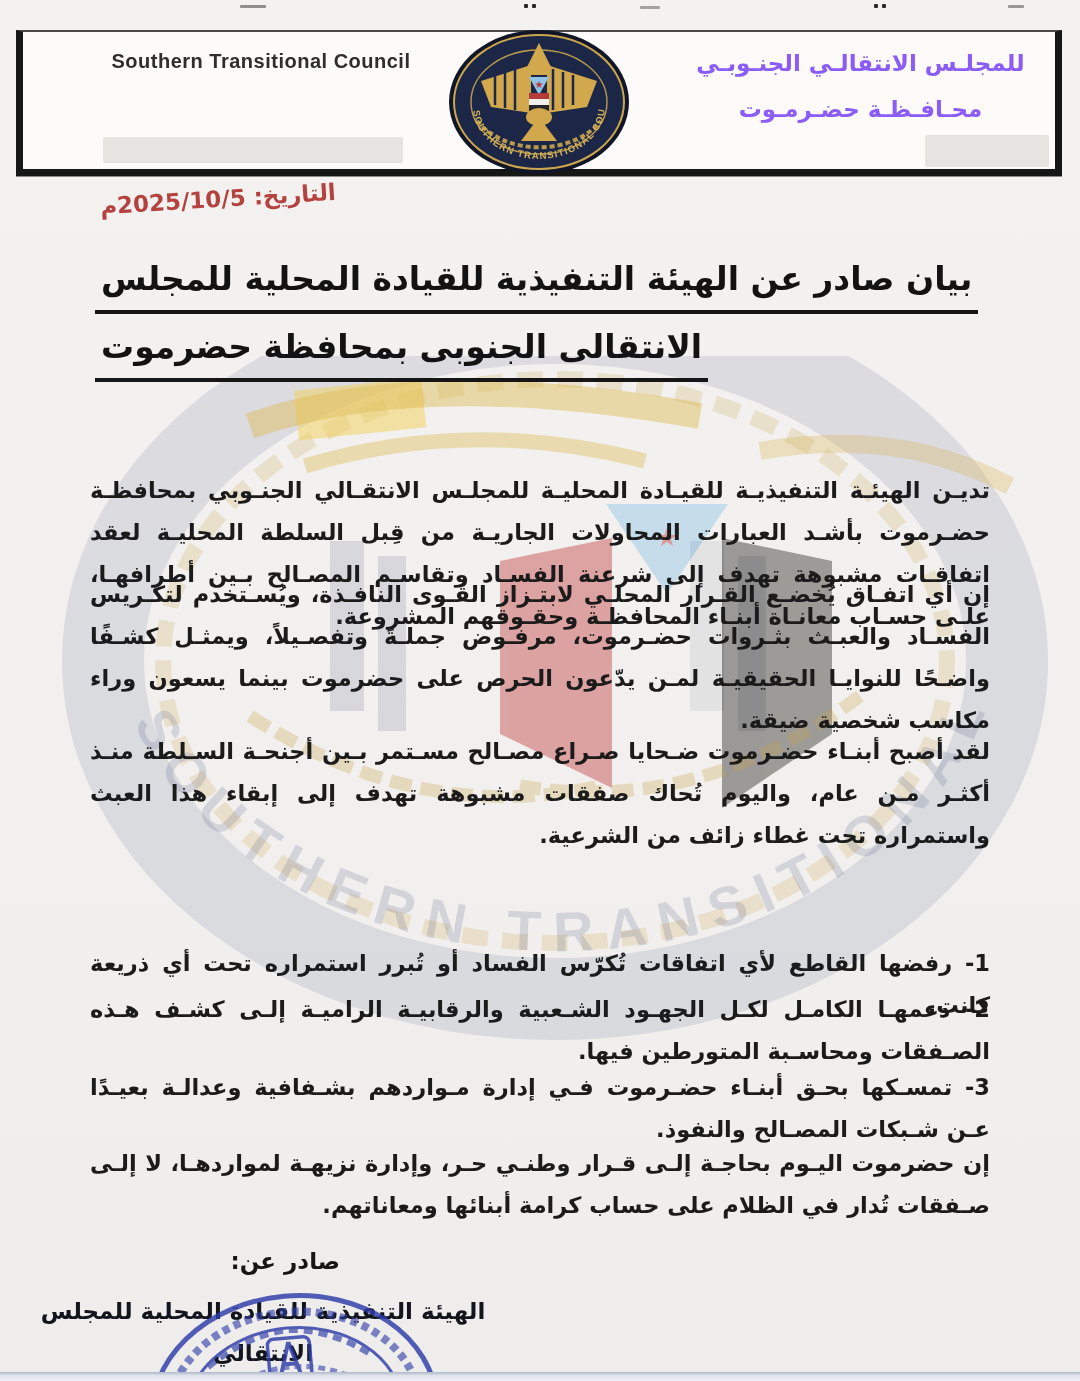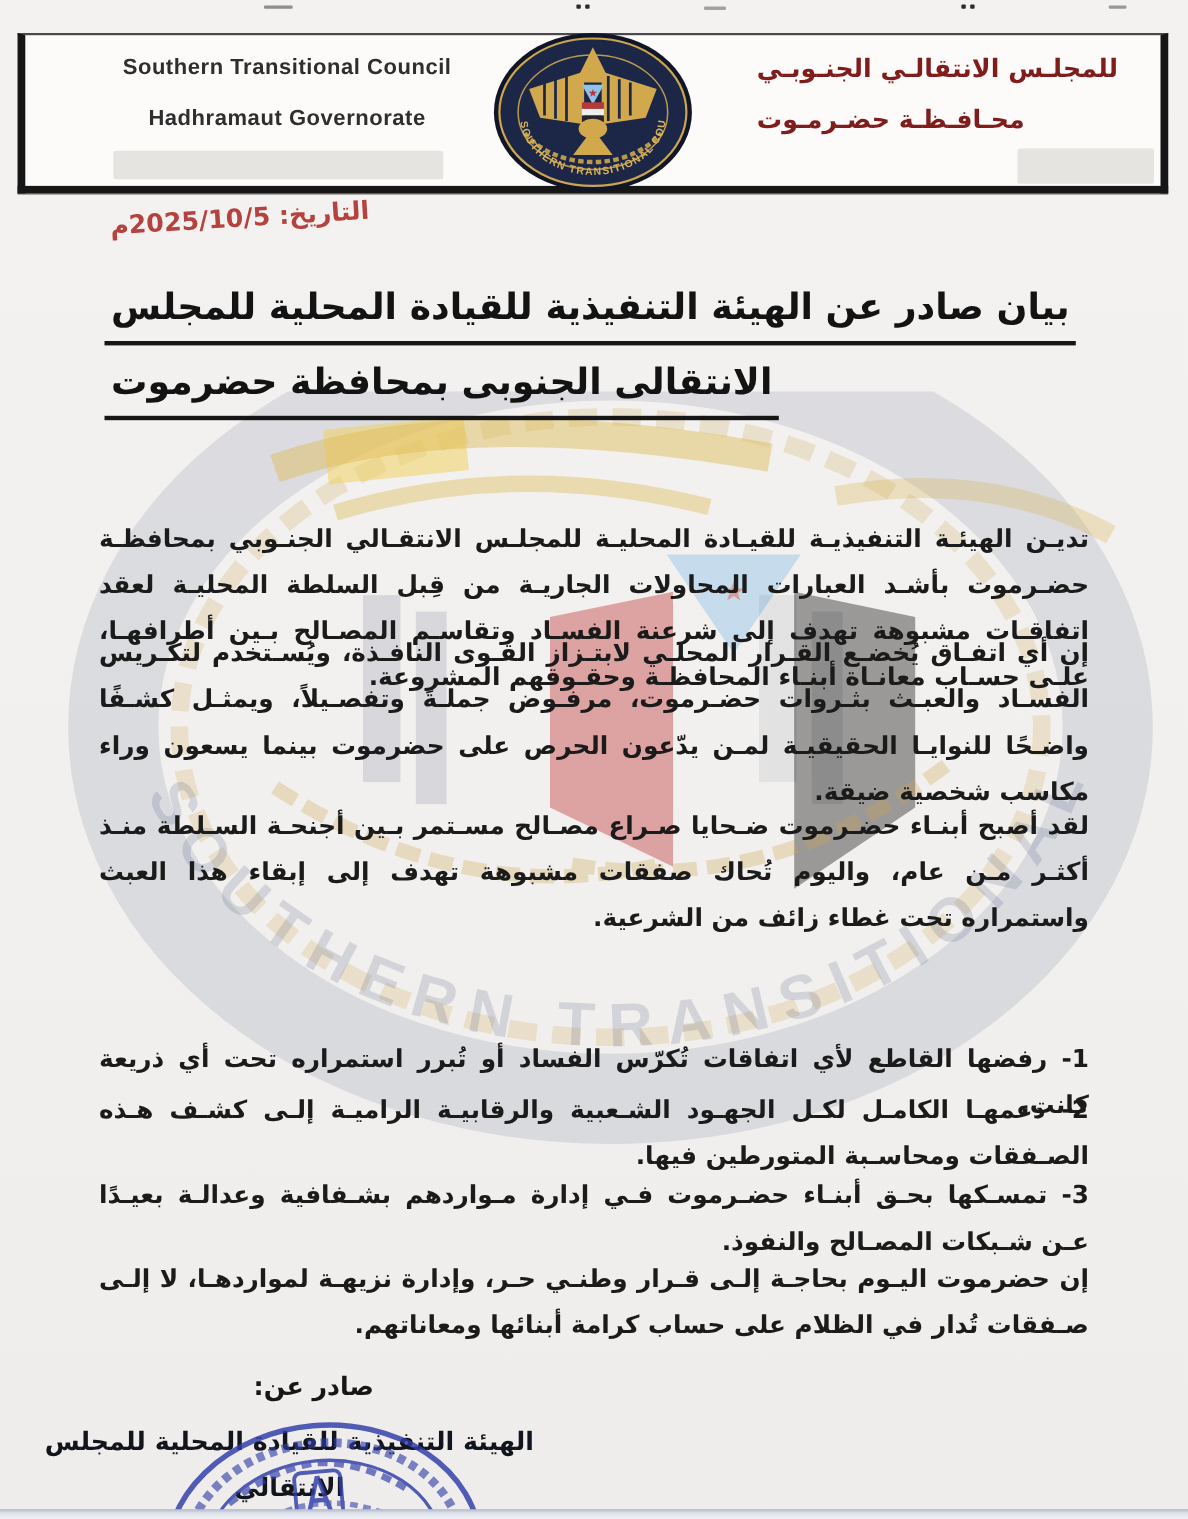--- a/index.html
+++ b/index.html
@@ -14,22 +14,22 @@
   .header-box{
     position:absolute;left:16px;top:30px;width:1046px;height:146px;box-sizing:border-box;
     background:#fcfbfa;
     border-left:7px solid #161616;border-right:7px solid #161616;
     border-top:2px solid #4a4a4a;border-bottom:7px solid #161616;
     box-shadow:0 1px 0 #8a8a8a;
   }
   .org-en{position:absolute;left:28px;top:18px;width:420px;text-align:center;
     font-family:"Liberation Sans",sans-serif;font-weight:700;font-size:20px;color:#2e2e2e;letter-spacing:.5px;}
   .org-en .l2{margin-top:24px;}
-  .org-ar{position:absolute;right:22px;top:8px;width:345px;text-align:left;direction:rtl;
-    font-weight:700;font-size:23px;color:#7f1d1d;line-height:46px;}
+  .org-ar{position:absolute;right:22px;top:8px;width:345px;text-align:center;direction:rtl;
+    font-weight:700;font-size:23px;color:#8b5cf6;line-height:46px;}
   .logo-wrap{position:absolute;left:50%;top:-3px;transform:translateX(-50%);width:184px;height:146px;}
   .redact{position:absolute;background:#e6e4e1;border-radius:2px;}
   .redact.left{left:80px;bottom:6px;width:300px;height:26px;}
   .redact.right{right:6px;bottom:2px;width:124px;height:32px;}
   
   .date-line{position:absolute;left:78px;top:186px;width:280px;direction:rtl;text-align:center;
     font-size:23px;font-weight:700;color:#b4423e;transform:rotate(-3.5deg);}
   
   .title-block{position:absolute;left:95px;top:258px;width:890px;text-align:left;direction:rtl;z-index:3;}
   .title-line{display:inline-block;font-size:33px;font-weight:800;color:#131313;
@@ -102,21 +102,20 @@
     </g>
 
     <text font-family="Liberation Sans,sans-serif" font-size="56" font-weight="bold" fill="#3a4a78" opacity="0.16" letter-spacing="14">
       <textPath href="#wmArc" startOffset="6%">SOUTHERN TRANSITIONAL COUNCIL</textPath>
     </text>
   </svg>
 
   <div class="header-box">
     <div class="org-en">
       <div class="l1">Southern Transitional Council</div>
-      <div class="l2">Hadhramaut Governorate</div>
     </div>
 
     <div class="org-ar">
       <div>للمجلـس الانتقالـي الجنـوبـي</div>
       <div>محـافـظـة حضـرمـوت</div>
     </div>
 
     <div class="logo-wrap">
       <svg width="184" height="146" viewBox="0 0 184 146">
         <defs>

